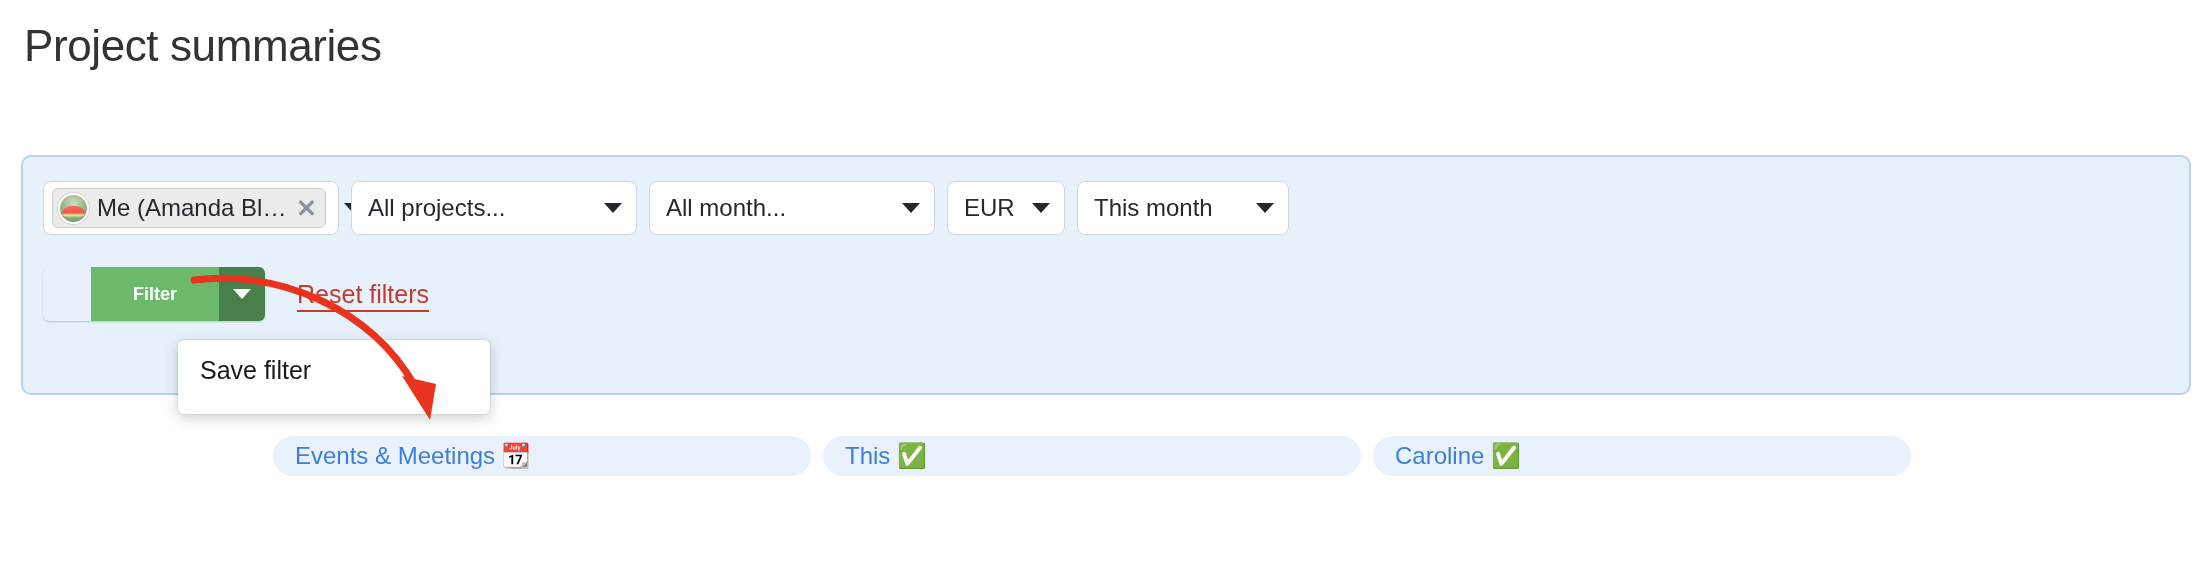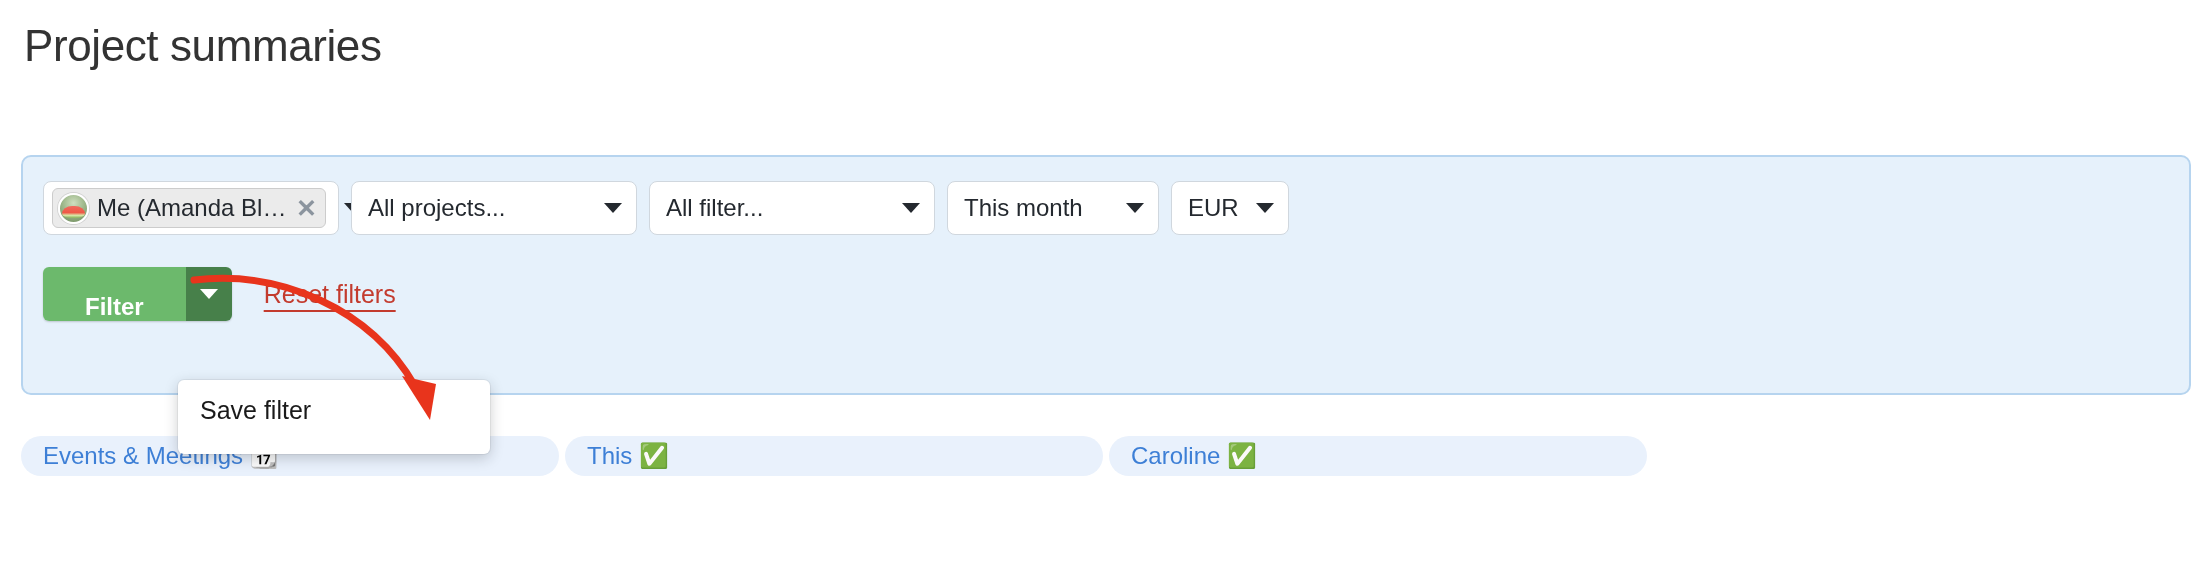--- a/index.html
+++ b/index.html
@@ -145,28 +145,29 @@
   .btn-group {
     display: flex;
     align-items: stretch;
     border-radius: 6px;
     overflow: hidden;
     box-shadow: 0 1px 2px rgba(0,0,0,0.18);
   }
   .btn-filter {
     background: #6cb96c;
     color: #ffffff;
-    font-size: 24px;
+    font-size: 18px;
     font-weight: bold;
     border: none;
-    padding: 13px 42px;
+    padding: 0 42px;
     height: 54px;
     line-height: 54px;
     cursor: pointer;
     font-family: inherit;
+    margin-left: 48px;
   }
   .btn-filter-caret {
     background: #47804a;
     width: 46px;
     height: 54px;
     border: none;
     cursor: pointer;
     display: flex;
     align-items: center;
     justify-content: center;
@@ -184,21 +185,21 @@
     text-decoration: underline;
     text-underline-offset: 7px;
     cursor: pointer;
     white-space: nowrap;
   }
 
   
   .dropdown-menu {
     position: absolute;
     left: 178px;
-    top: 380px;
+    top: 340px;
     width: 312px;
     height: 74px;
     background: #ffffff;
     border-radius: 6px;
     box-shadow: 0 4px 14px rgba(27,31,36,0.22), 0 0 0 1px rgba(27,31,36,0.06);
     z-index: 20;
   }
   .dropdown-item {
     font-size: 25px;
     color: #1a1a1a;
@@ -214,26 +215,27 @@
     top: 268px;
     width: 320px;
     height: 160px;
     z-index: 30;
     pointer-events: none;
   }
 
   
   .chips {
     position: absolute;
-    left: 21px;
+    left: 7px;
     top: 436px;
     width: 2170px;
     display: flex;
     flex-wrap: wrap;
-    gap: 6px 6px;
+    gap: 6px 12px;
+    justify-content: center;
   }
   .chip {
     width: 538px;
     height: 40px;
     background: #e9f1fc;
     border-radius: 20px;
     display: flex;
     align-items: center;
     padding: 0 22px;
     cursor: pointer;
@@ -263,31 +265,31 @@
       </div>
       <span class="caret"></span>
     </div>
 
     <div class="select-ctl projects-select">
       <span>All projects...</span>
       <span class="caret"></span>
     </div>
 
     <div class="select-ctl labels-select">
-      <span>All filter...</span>
+      <span>All month...</span>
+      <span class="caret"></span>
+    </div>
+
+    <div class="select-ctl currency-select">
+      <span>EUR</span>
       <span class="caret"></span>
     </div>
 
     <div class="select-ctl period-select">
       <span>This month</span>
-      <span class="caret"></span>
-    </div>
-
-    <div class="select-ctl currency-select">
-      <span>EUR</span>
       <span class="caret"></span>
     </div>
   </div>
 
   <div class="filter-row-2">
     <div class="btn-group">
       <button class="btn-filter">Filter</button>
       <button class="btn-filter-caret">
         <span class="caret-w"></span>
       </button>

